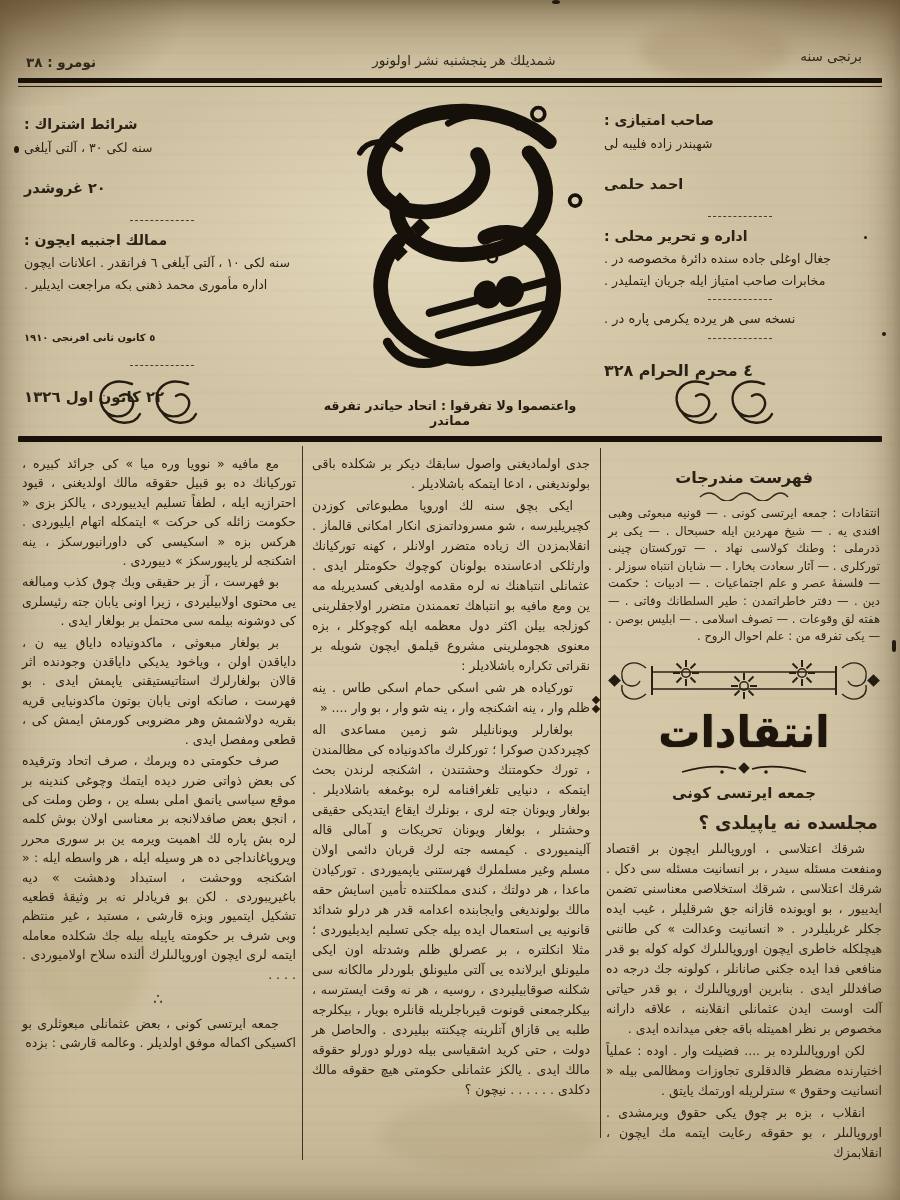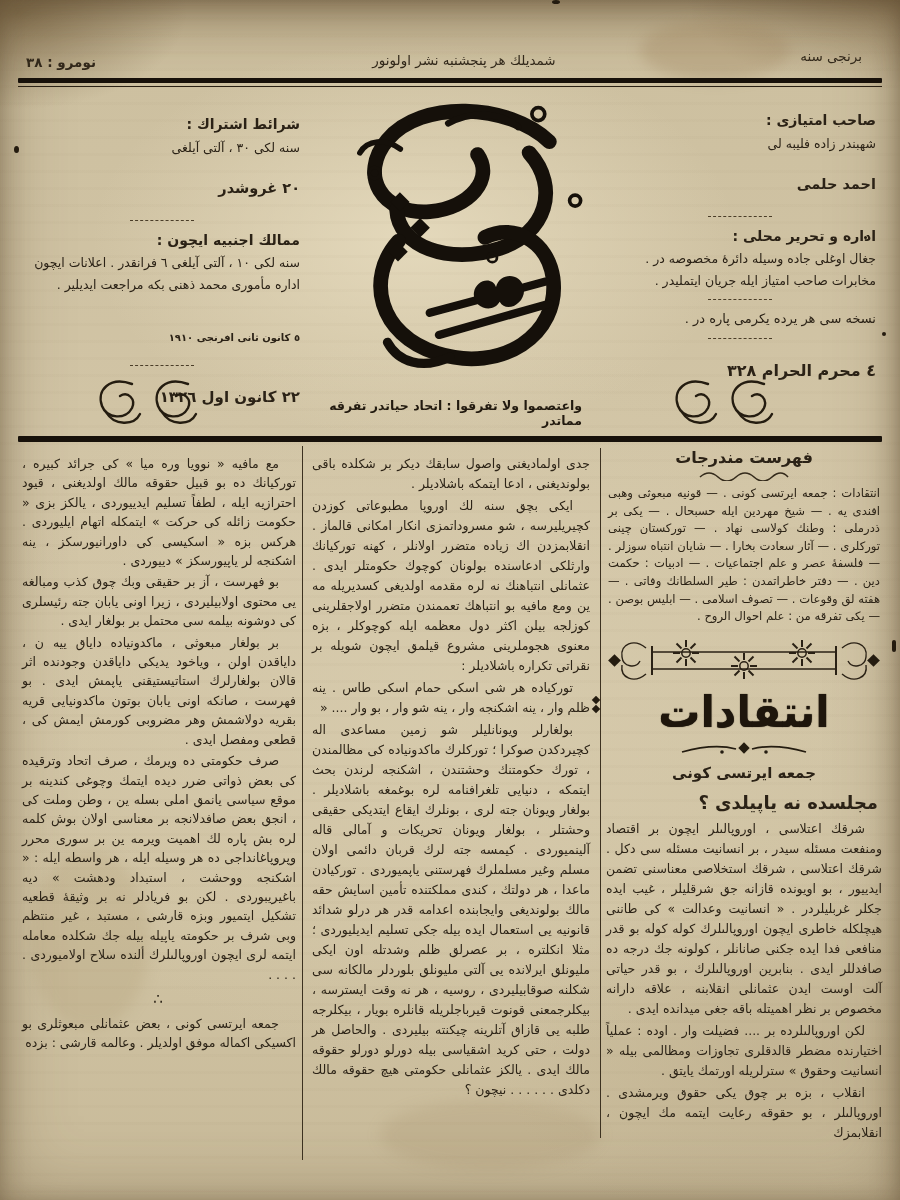--- a/index.html
+++ b/index.html
@@ -19,26 +19,26 @@
   .ghost{position:absolute;inset:0;pointer-events:none;opacity:.5;
     background:repeating-linear-gradient(180deg, rgba(118,98,68,.05) 0 3px, rgba(118,98,68,0) 3px 17px);}
   .stain{position:absolute;border-radius:50%;filter:blur(7px);pointer-events:none;}
   .speck{position:absolute;background:#241b0f;border-radius:50%;pointer-events:none;}
   .ar{direction:rtl;unicode-bidi:plaintext;}
   .abs{position:absolute;}
   .rule-double{position:absolute;left:18px;right:18px;}
   .rule-double .thick{height:5px;background:#17110a;border-radius:1px;}
   .rule-double .thin{height:1px;background:#2a2114;margin-top:3px;}
   .issue-bar span{font-size:13.5px;color:#32281a;}
-  .infobox{position:absolute;text-align:right;line-height:1.55;}
+  .infobox{position:absolute;text-align:left;line-height:1.55;}
   .infobox .h{font-size:14px;font-weight:700;margin:2px 0;}
   .infobox .l{font-size:12.5px;margin:2px 0;}
   .infobox .b{font-size:14.5px;font-weight:700;margin:20px 0;}
   .dashes{width:64px;border-top:1.6px dashed #4a3d28;margin:9px auto;}
-  .motto{position:absolute;font-size:12.5px;font-weight:700;color:#221a0f;letter-spacing:.3px;}
+  .motto{position:absolute;font-size:12.5px;font-weight:700;text-align:center;color:#221a0f;letter-spacing:.3px;}
   .vrule{position:absolute;width:1.3px;background:#3c3120;}
   .col{position:absolute;}
   .body-p{font-size:12.5px;line-height:20px;text-align:justify;margin:0 0 2px 0;color:#2d2417;}
   .p-indent{text-indent:17px;}
   .contents-p{font-size:11.6px;line-height:17.6px;text-align:justify;margin:4px 2px 12px 2px;color:#2d2417;}
   .contents-h{font-size:16px;font-weight:700;text-align:center;margin:4px 0 0 0;}
   .art-title{font-size:42px;font-weight:700;text-align:center;line-height:1.15;margin:2px 0 0 0;color:#1e160c;transform:scaleY(1.04);text-shadow:0 0 1px #1e160c;}
   .byline{font-size:15px;font-weight:700;text-align:center;margin:6px 0 0 0;}
   .subhead{font-size:18px;font-weight:700;text-align:right;margin:10px 4px 6px 0;}
   .tri-orn{font-size:15px;text-align:center;letter-spacing:2px;margin:6px 0;color:#241c10;}
@@ -82,21 +82,21 @@
     <div class="dashes"></div>
     <div class="b" style="font-size:15px">٢٢ كانون اول ١٣٢٦</div>
   </div>
 
   <div class="infobox ar" style="left:604px;top:108px;width:272px;">
     <div class="h">صاحب امتيازى :</div>
     <div class="l">شهبندر زاده فليبه لى</div>
     <div class="b">احمد حلمى</div>
     <div class="dashes"></div>
     <div class="h">اداره و تحرير محلى :</div>
-    <div class="l">جغال اوغلى جاده وسيله دائرهٔ مخصوصه در .</div>
+    <div class="l">جغال اوغلى جاده سنده دائرهٔ مخصوصه در .</div>
     <div class="l">مخابرات صاحب امتياز ايله جريان ايتمليدر .</div>
     <div class="dashes"></div>
     <div class="l" style="font-size:13px">نسخه سى هر يرده يكرمى پاره در .</div>
     <div class="dashes"></div>
     <div class="b" style="font-size:16px">٤ محرم الحرام ٣٢٨</div>
   </div>
 
   <div class="abs" style="left:312px;top:92px;width:276px;height:300px;" role="img" aria-label="حكمت">
     <svg width="276" height="300" viewBox="0 0 300 326">
       <g fill="none" stroke="#15100a" stroke-linecap="round">
@@ -147,21 +147,21 @@
 
   <div class="vrule" style="left:600px;top:448px;height:690px;"></div>
   <div class="vrule" style="left:302px;top:446px;height:714px;"></div>
   <div class="abs" style="left:590px;top:696px;">
     <svg width="12" height="18" viewBox="0 0 12 18" fill="#241c10">
         <rect x="3" y="1" width="6" height="6" transform="rotate(45 6 4)"></rect>
         <rect x="3" y="10" width="6" height="6" transform="rotate(45 6 13)"></rect>
       </svg>
   </div>
 
-  <div class="col ar" style="left:606px;top:444px;width:276px;">
+  <div class="col ar" style="left:606px;top:464px;width:276px;">
     <div class="contents-h">فهرست مندرجات</div>
     <svg class="orn-center" width="92" height="10" viewBox="0 0 92 10">
       <path d="M2,6 q 9,-8 18,0 t 18,0 t 18,0 t 18,0 t 16,0" fill="none" stroke="#33291a" stroke-width="1.6"></path>
     </svg>
     <p class="contents-p">انتقادات : جمعه ايرتسى كونى . — قونيه مبعوثى وهبى افندى يه . — شيخ مهردين ايله حسبحال . — يكى بر ذدرملى : وطنك كولاسى نهاد . — توركستان چينى توركلرى . — آثار سعادت بخارا . — شايان انتباه سوزلر . — فلسفهٔ عصر و علم اجتماعيات . — ادبيات : حكمت دين . — دفتر خاطراتمدن : طير السلطانك وفاتى . — هفته لق وقوعات . — تصوف اسلامى . — ابليس بوصن . — يكى تفرقه من : علم احوال الروح .</p>
 
     <svg class="orn-center" style="margin-top:10px" width="272" height="46" viewBox="0 0 272 46">
       <g fill="none" stroke="#2a2115" stroke-width="1.4">
         <line x1="44" y1="14" x2="228" y2="14"></line>
         <line x1="44" y1="31" x2="228" y2="31"></line>

